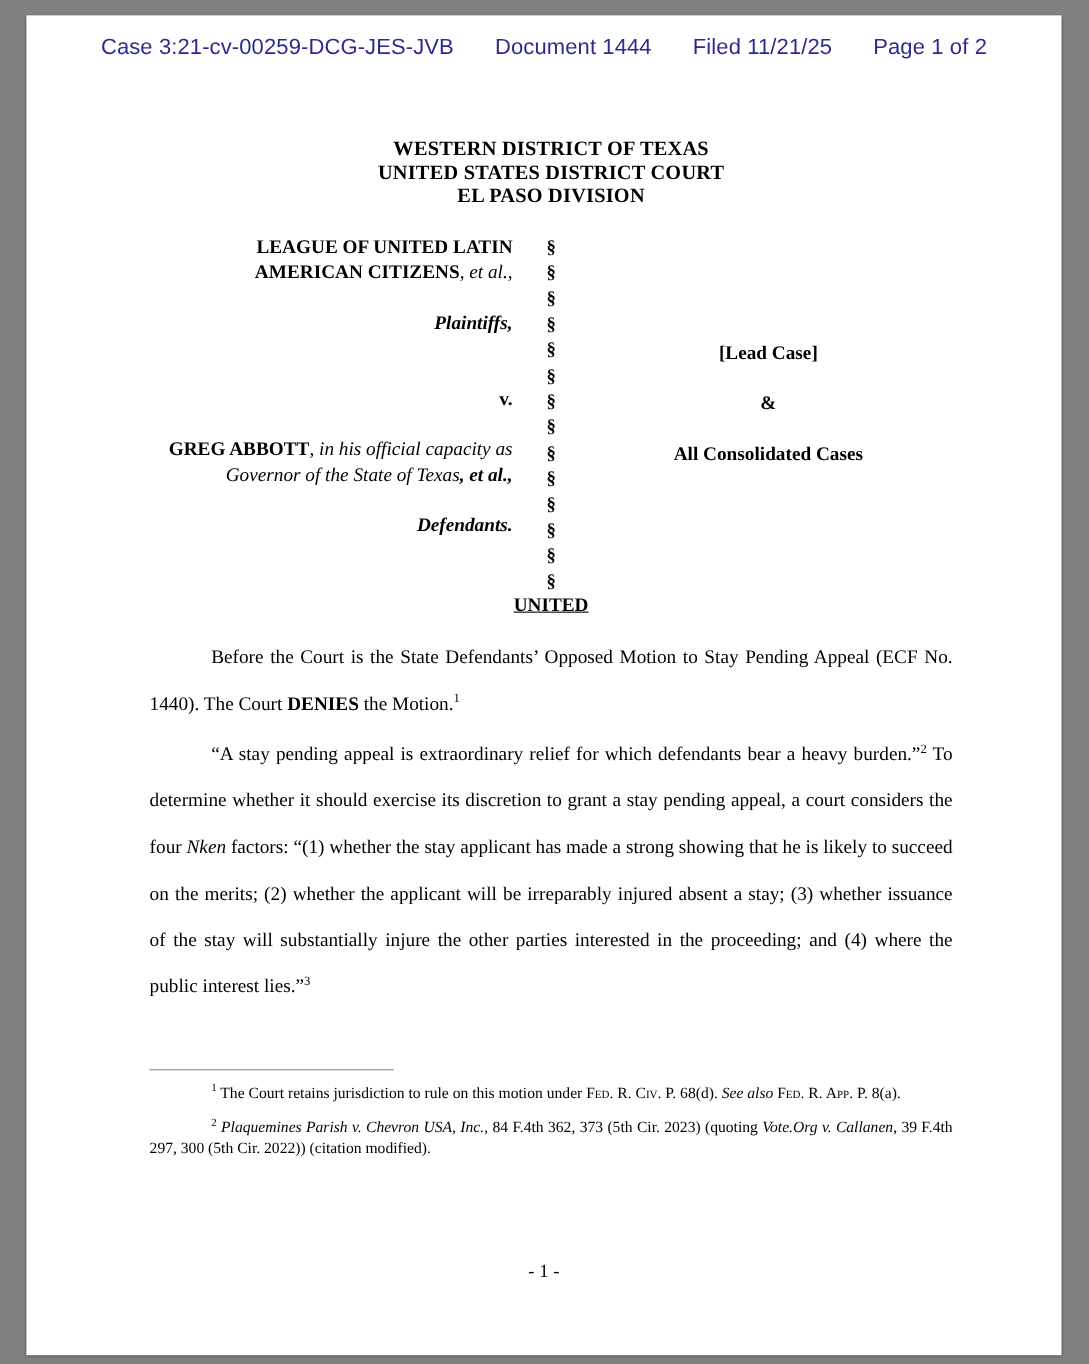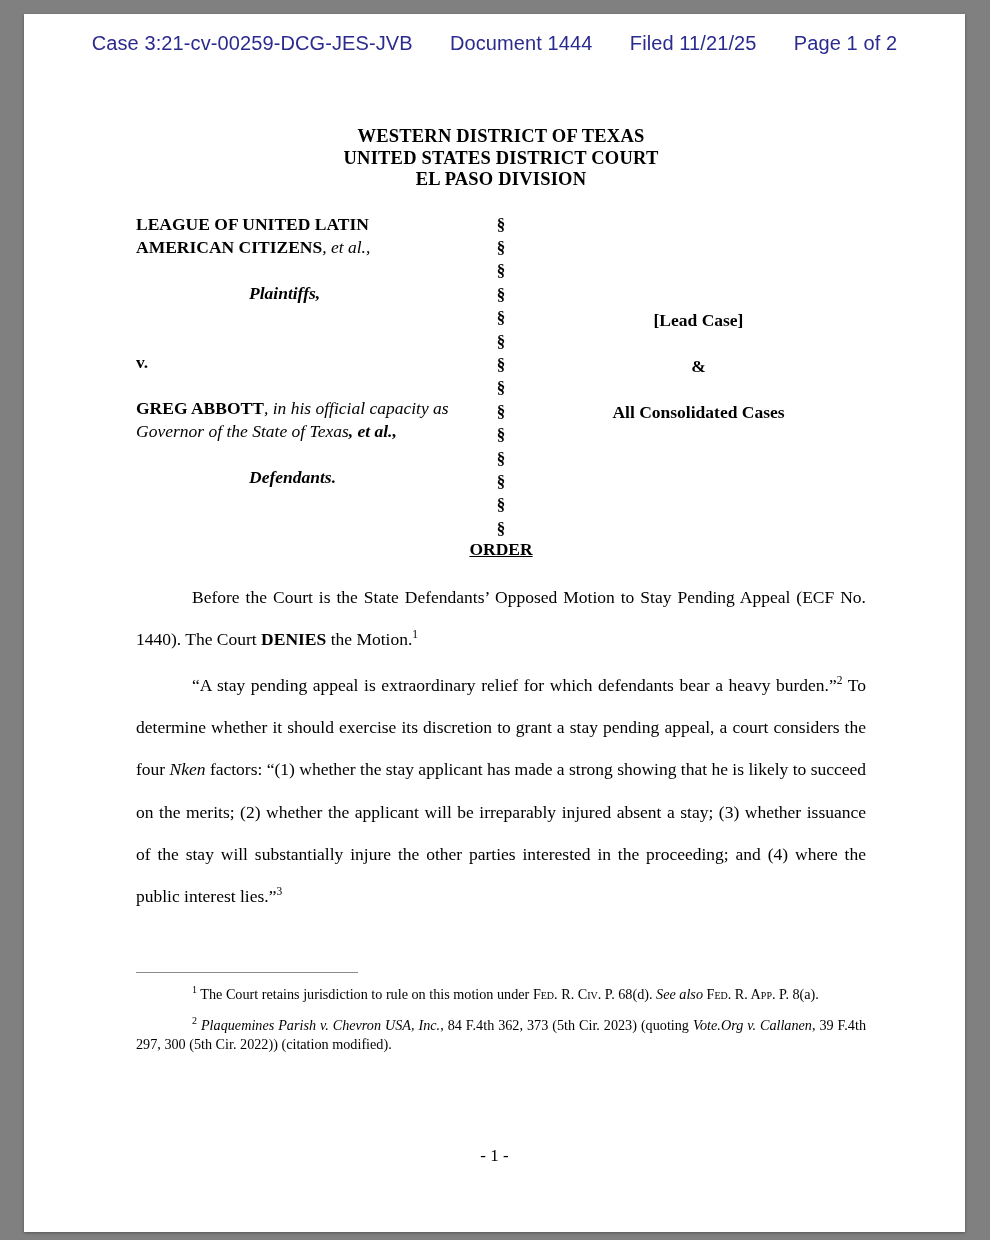--- a/index.html
+++ b/index.html
@@ -73,20 +73,21 @@
     margin-top: 22px;
     height: 320px;
     font-size: 17.5px;
   }
   .cap-left {
     position: absolute;
     left: 0;
     top: 0;
     width: 330px;
     line-height: 23px;
+    text-align: right;
   }
   .cap-sections {
     position: absolute;
     left: 355px;
     top: 0;
     width: 20px;
     font-weight: bold;
     font-size: 17px;
     line-height: 23.4px;
     text-align: center;
@@ -233,21 +234,21 @@
         <div class="cap-right">
           <div>[Lead Case]</div>
           <div class="cap-gap"></div>
           <div>&amp;</div>
           <div class="cap-gap"></div>
           <div>All Consolidated Cases</div>
         </div>
 
       </div>
 
-      <div class="order-heading"><u>ORDER</u></div>
+      <div class="order-heading"><u>UNITED</u></div>
 
       <p class="body-par"><span>Before the Court is the State Defendants’ Opposed Motion to Stay Pending Appeal (ECF No. 1440). The Court </span><span class="b">DENIES</span><span> the Motion.</span><sup>1</sup></p>
 
       <p class="body-par second"><span>“A stay pending appeal is extraordinary relief for which defendants bear a heavy burden.”</span><sup>2</sup><span> To determine whether it should exercise its discretion to grant a stay pending appeal, a court considers the four </span><span class="i">Nken</span><span> factors: “(1) whether the stay applicant has made a strong showing that he is likely to succeed on the merits; (2) whether the applicant will be irreparably injured absent a stay; (3) whether issuance of the stay will substantially injure the other parties interested in the proceeding; and (4) where the public interest lies.”</span><sup>3</sup></p>
 
     </div>
 
     <div class="fn-area">
       <div class="fn-rule"></div>
       <div id="footnote-list">

